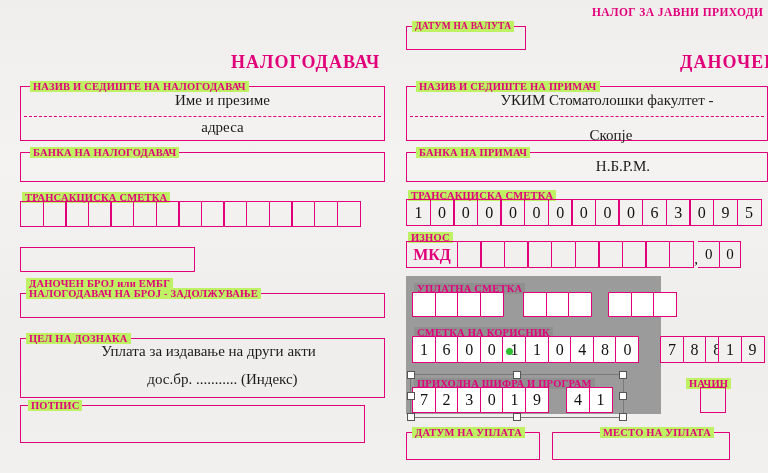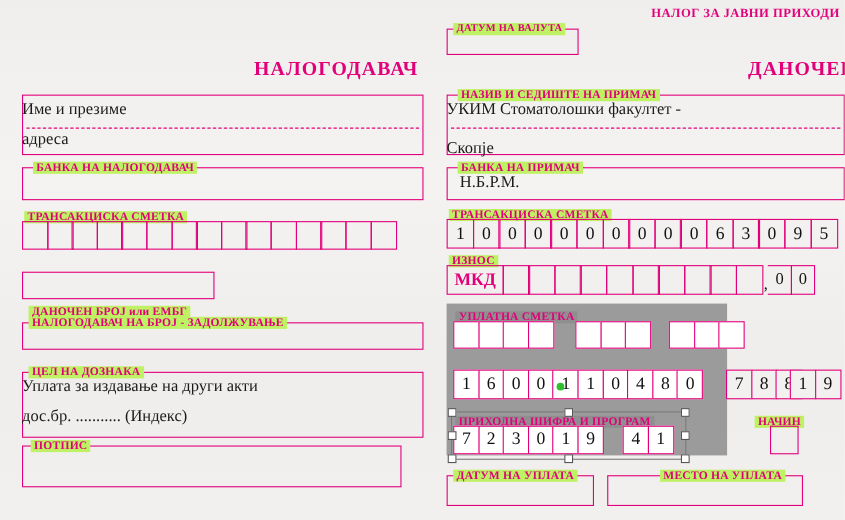--- a/index.html
+++ b/index.html
@@ -42,21 +42,21 @@
     line-height:11px;
   }
   .lbl.small{font-size:9.5px;}
   .val{
     position:absolute;
     color:#1b1b1b;
     font-size:15px;
     font-family:"Liberation Serif", serif;
     white-space:nowrap;
   }
-  .val.c{text-align:left;}
+  .val.c{text-align:center;padding-left:20px;}
   .title{
     position:absolute;
     color:#e2007a;
     font-weight:bold;
     font-size:18px;
     letter-spacing:1px;
     white-space:nowrap;
   }
   .toptitle{
     position:absolute;
@@ -101,20 +101,21 @@
 <body>
 
 <div id="sheet">
   <div class="layer">
 
     <div class="toptitle" style="left:592px;top:6px;">НАЛОГ ЗА ЈАВНИ ПРИХОДИ</div>
 
     <div class="title" style="left:231px;top:52px;">НАЛОГОДАВАЧ</div>
 
     <div class="fld" style="left:20px;top:86px;width:365px;height:55px;"></div>
+    <div class="lbl" style="left:30px;top:81px;">НАЗИВ И СЕДИШТЕ НА НАЛОГОДАВАЧ</div>
     <div class="val c" style="left:20px;top:92px;width:365px;">Име и презиме</div>
     <div class="dashline" style="left:24px;top:116px;width:357px;"></div>
     <div class="val c" style="left:20px;top:119px;width:365px;">адреса</div>
 
     <div class="fld" style="left:20px;top:152px;width:365px;height:30px;"></div>
     <div class="lbl" style="left:30px;top:147px;">БАНКА НА НАЛОГОДАВАЧ</div>
     <div class="val c" style="left:20px;top:158px;width:365px;"></div>
 
     <div class="lbl" style="left:22px;top:192px;">ТРАНСАКЦИСКА СМЕТКА</div>
     <div class="grid" style="left:20px;top:201px;">
@@ -218,20 +219,21 @@
       <div class="cell" style="width:24px;height:25px;background:#fff;"></div>
       <div class="cell" style="width:24px;height:25px;background:#fff;"></div>
       <div class="cell" style="width:24px;height:25px;background:#fff;"></div>
     </div>
     <div class="grid" style="left:608px;top:292px;">
       <div class="cell" style="width:24px;height:25px;background:#fff;"></div>
       <div class="cell" style="width:24px;height:25px;background:#fff;"></div>
       <div class="cell" style="width:24px;height:25px;background:#fff;"></div>
     </div>
 
+    <div class="lbl" style="left:414px;top:327px;background:#8f8f8f;">СМЕТКА НА КОРИСНИК</div>
     <div class="grid" style="left:412px;top:336px;">
       <div class="cell" style="width:24px;height:27px;font-size:16px;background:#fff;">1</div>
       <div class="cell" style="width:24px;height:27px;font-size:16px;background:#fff;">6</div>
       <div class="cell" style="width:24px;height:27px;font-size:16px;background:#fff;">0</div>
       <div class="cell" style="width:24px;height:27px;font-size:16px;background:#fff;">0</div>
       <div class="cell" style="width:24px;height:27px;font-size:16px;background:#fff;">1</div>
       <div class="cell" style="width:24px;height:27px;font-size:16px;background:#fff;">1</div>
       <div class="cell" style="width:24px;height:27px;font-size:16px;background:#fff;">0</div>
       <div class="cell" style="width:24px;height:27px;font-size:16px;background:#fff;">4</div>
       <div class="cell" style="width:24px;height:27px;font-size:16px;background:#fff;">8</div>

